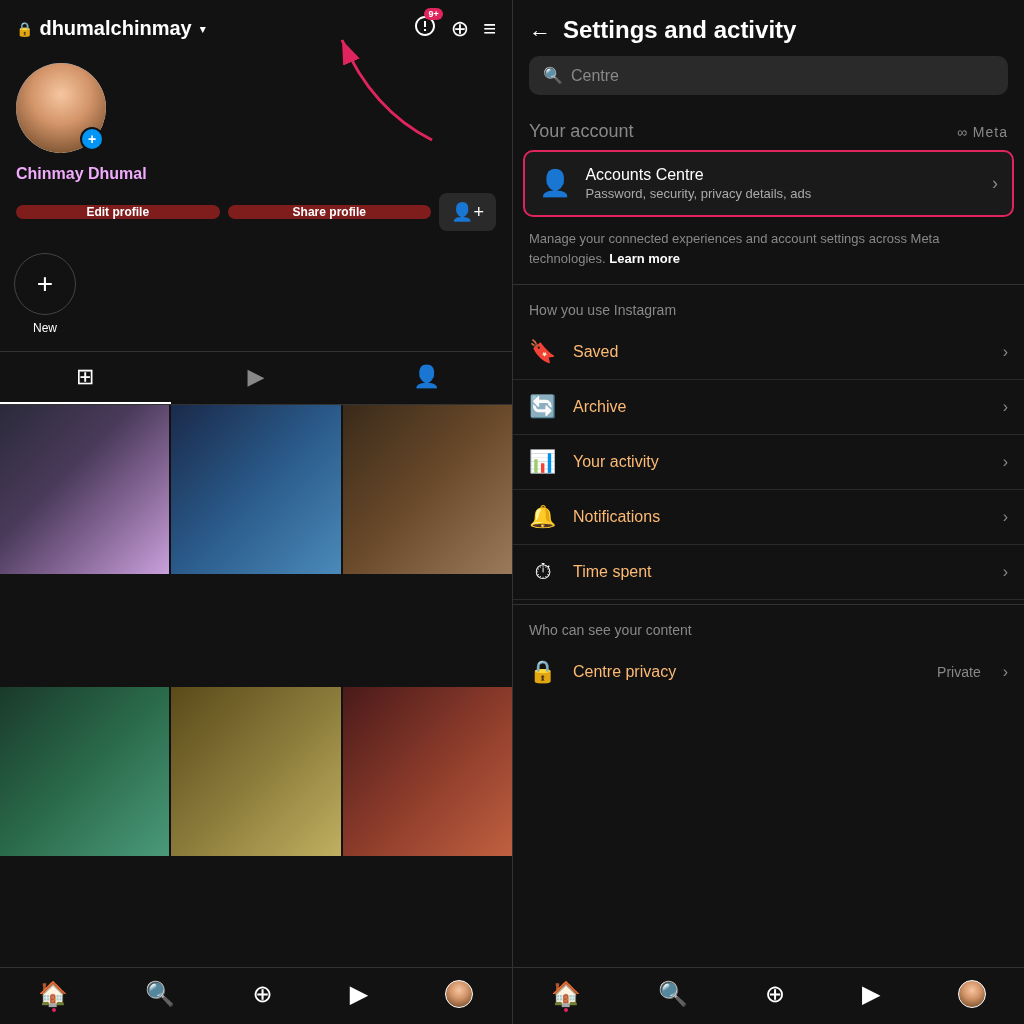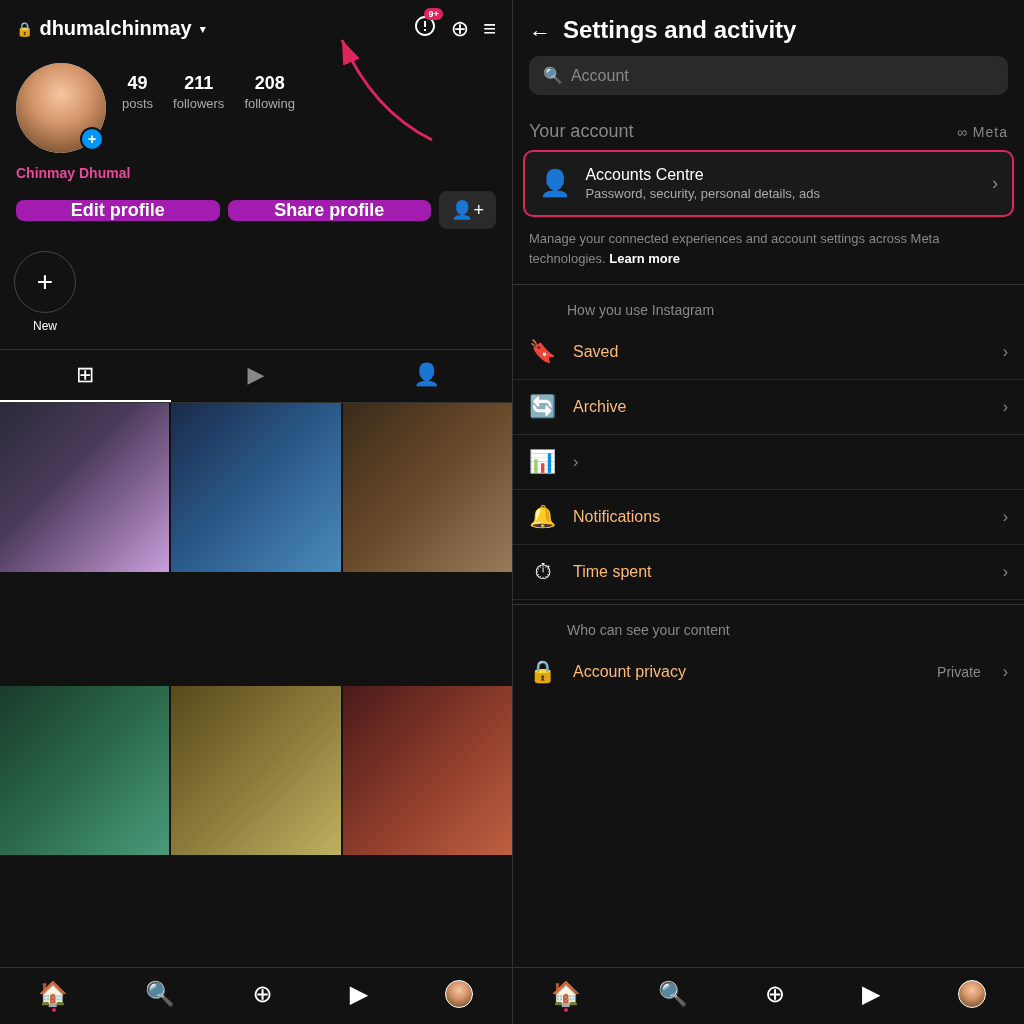--- a/index.html
+++ b/index.html
@@ -137,40 +137,40 @@
       font-weight: 700;
       display: block;
     }
 
     .stat-label {
       color: #aaa;
       font-size: 13px;
     }
 
     .profile-name {
-      color: #ec4899;
-      font-size: 14px;
+      color: #f0abfc;
+      font-size: 16px;
       font-weight: 600;
       padding: 6px 16px 10px;
     }
 
     .action-buttons {
       display: flex;
       gap: 8px;
       padding: 0 16px 16px;
       align-items: center;
     }
 
     .action-btn {
-      background: #a21caf;
+      background: #7f1d1d;
       color: #fff;
       border: none;
       border-radius: 8px;
       padding: 0 0;
-      font-size: 18px;
+      font-size: 12px;
       font-weight: 600;
       cursor: pointer;
       flex: 1;
     }
 
     .follow-icon-btn {
       background: #2a2a2a;
       border: none;
       border-radius: 8px;
       padding: 8px 12px;
@@ -421,21 +421,20 @@
       margin: 4px 0;
     }
 
     .section-header2 {
       padding: 12px 16px 6px;
     }
 
     .section-title2 {
       color: #888;
       font-size: 14px;
-      margin-left: 38px;
     }
 
     .settings-item {
       display: flex;
       align-items: center;
       padding: 14px 16px;
       gap: 16px;
       cursor: pointer;
       border-bottom: 1px solid #2a2a2a;
     }
@@ -512,34 +511,20 @@
     </div>
   </div>
 
   <div class="profile-section">
     <div class="avatar-wrap">
       <div class="avatar-circle">
         <div class="avatar-img"></div>
       </div>
       <div class="avatar-add-btn">+</div>
     </div>
-    <div class="stats-row">
-      <div class="stat-item">
-        <span class="stat-number">49</span>
-        <span class="stat-label">posts</span>
-      </div>
-      <div class="stat-item">
-        <span class="stat-number">211</span>
-        <span class="stat-label">followers</span>
-      </div>
-      <div class="stat-item">
-        <span class="stat-number">208</span>
-        <span class="stat-label">following</span>
-      </div>
-    </div>
   </div>
 
   <div class="profile-name">Chinmay Dhumal</div>
 
   <div class="action-buttons">
     <button class="action-btn">Edit profile</button>
     <button class="action-btn">Share profile</button>
     <button class="follow-icon-btn">👤+</button>
   </div>
 
@@ -577,35 +562,35 @@
 
 <div class="right-panel">
 
   <div class="right-header">
     <span class="back-btn">←</span>
     <span class="right-title">Settings and activity</span>
   </div>
 
   <div class="search-bar">
     <span class="search-icon-text">🔍</span>
-    <span class="search-input-text">Account</span>
+    <span class="search-input-text">Centre</span>
   </div>
 
   <div class="settings-list">
 
     <div class="section-header">
       <span class="section-title">Your account</span>
       <span class="meta-logo">∞ Meta</span>
     </div>
 
     <div class="accounts-centre-item">
       <span class="accounts-icon">👤</span>
       <div class="accounts-text-wrap">
         <div class="accounts-title">Accounts Centre</div>
-        <div class="accounts-subtitle">Password, security, personal details, ads</div>
+        <div class="accounts-subtitle">Password, security, privacy details, ads</div>
       </div>
       <span class="chevron-right">›</span>
     </div>
 
     <div class="manage-text">
       <span>Manage your connected experiences and account settings across Meta technologies. </span>
       <span class="learn-more">Learn more</span>
     </div>
 
     <div class="divider"></div>
@@ -621,20 +606,21 @@
     </div>
 
     <div class="settings-item">
       <span class="item-icon">🔄</span>
       <span class="item-label">Archive</span>
       <span class="item-chevron">›</span>
     </div>
 
     <div class="settings-item">
       <span class="item-icon">📊</span>
+      <span class="item-label">Your activity</span>
       <span class="item-chevron">›</span>
     </div>
 
     <div class="settings-item">
       <span class="item-icon">🔔</span>
       <span class="item-label">Notifications</span>
       <span class="item-chevron">›</span>
     </div>
 
     <div class="settings-item">
@@ -644,21 +630,21 @@
     </div>
 
     <div class="divider"></div>
 
     <div class="section-header2">
       <span class="section-title2">Who can see your content</span>
     </div>
 
     <div class="settings-item">
       <span class="item-icon">🔒</span>
-      <span class="item-label">Account privacy</span>
+      <span class="item-label">Centre privacy</span>
       <span class="item-value">Private</span>
       <span class="item-chevron">›</span>
     </div>
 
   </div>
 
   <div class="right-bottom-nav">
     <div class="nav-icon">
       🏠
       <div class="nav-dot"></div>

